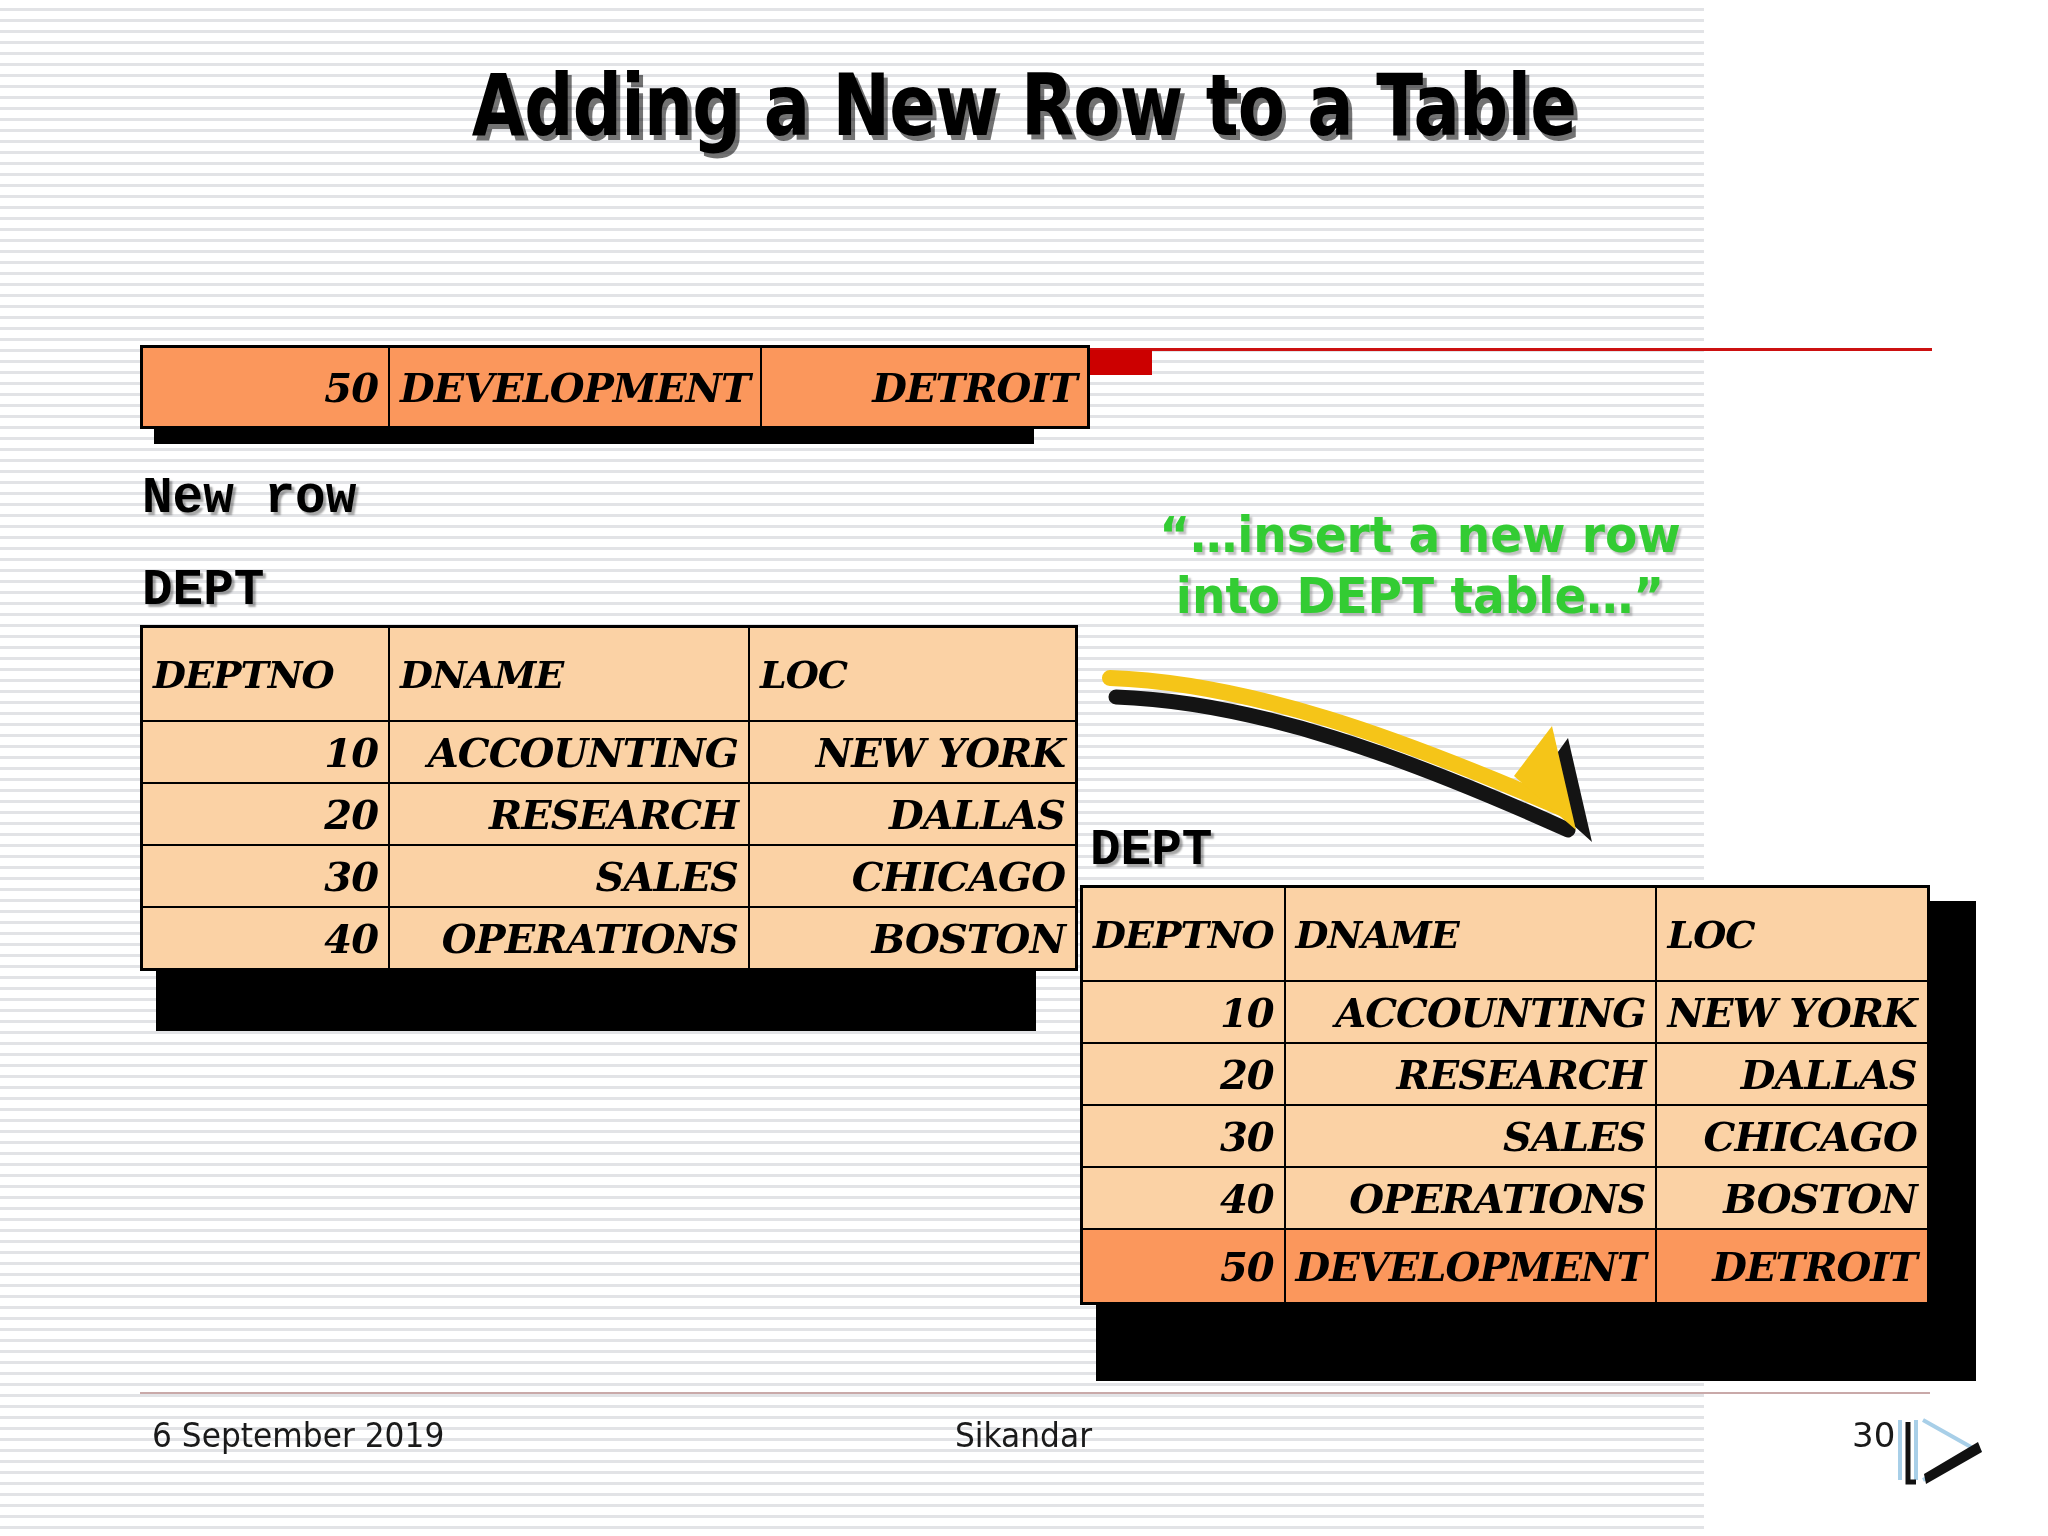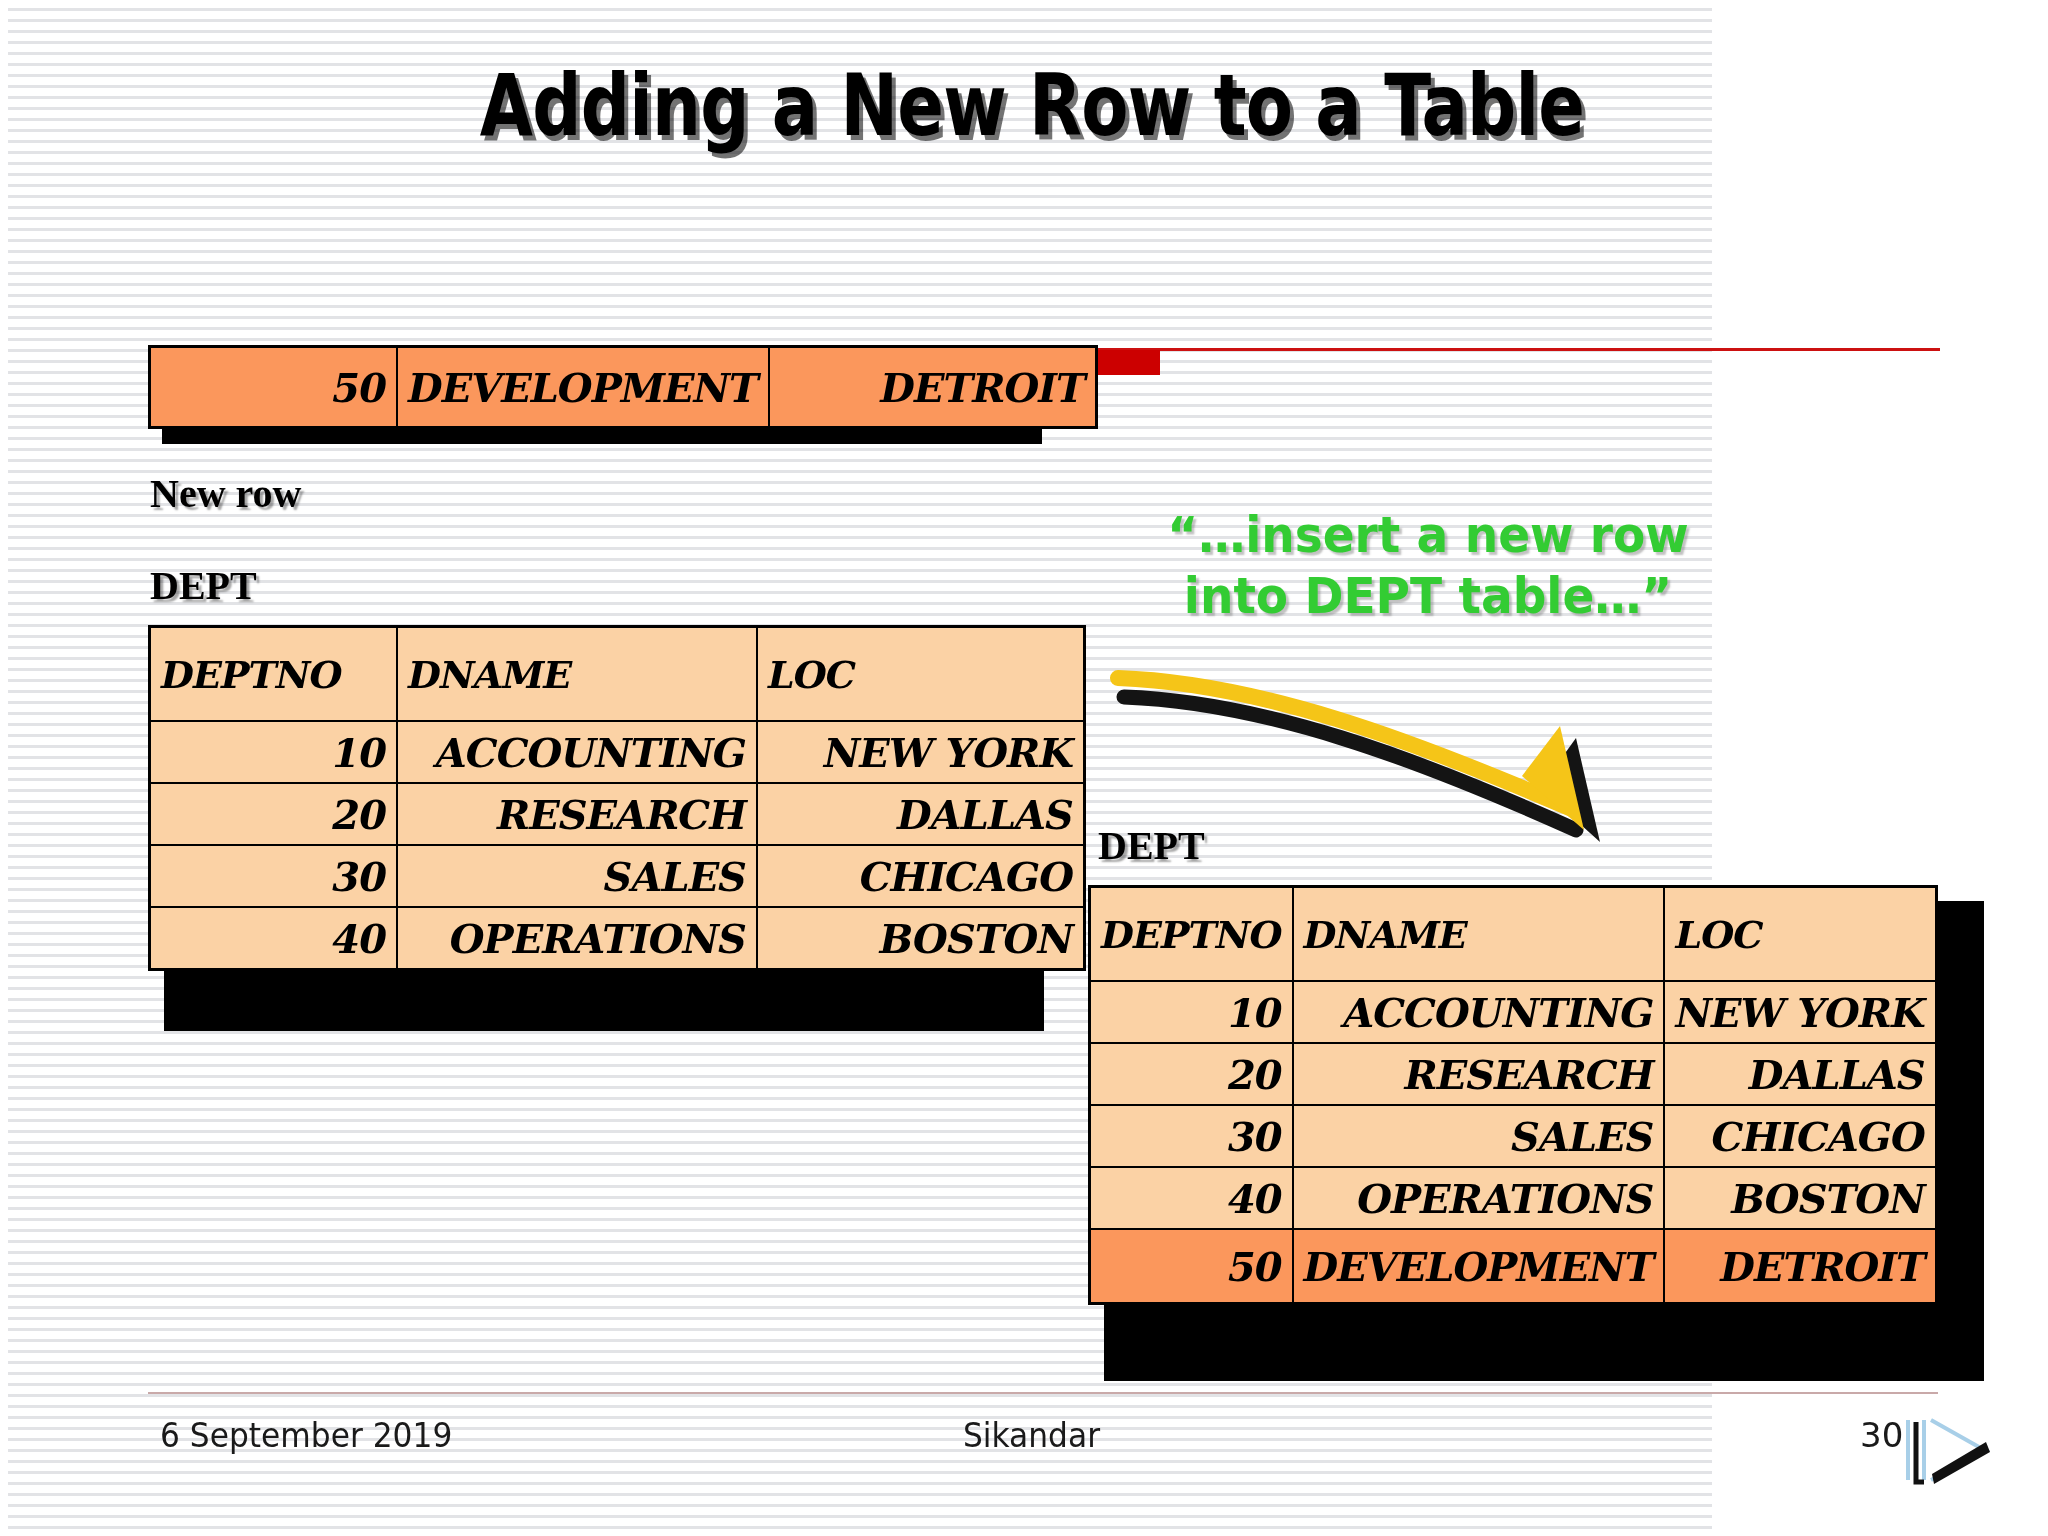--- a/index.html
+++ b/index.html
@@ -20,21 +20,20 @@
     width: 1704px;
     height: 1536px;
     background-color: #ffffff;
     background-image: repeating-linear-gradient(
       to bottom,
       #ffffff 0px,
       #ffffff 8px,
       #e2e3e6 8px,
       #e2e3e6 11px
     );
-    margin-left: 8px;
   }
 
   
   #title {
     position: absolute;
     left: 0;
     top: 62px;
     width: 2048px;
     text-align: center;
     font-family: "DejaVu Sans", sans-serif;
@@ -83,23 +82,23 @@
     text-align: left;
   }
   td.num { text-align: right; }
   td.txt { text-align: right; }
   tr.hl td { background: #FB975C; }
   tr.newrow td { background: #FB975C; }
 
   
   .caption {
     position: absolute;
-    font-family: Liberation Serif, serif;
-    font-weight: bold;
-    font-size: 40px;
+    font-family: Liberation Mono, monospace;
+    font-weight: bold;
+    font-size: 51px;
     color: #000000;
     text-shadow: 3px 3px 2px rgba(0,0,0,0.35);
     white-space: nowrap;
   }
 
   
   #red-bar {
     position: absolute;
     left: 1022px;
     top: 350px;

